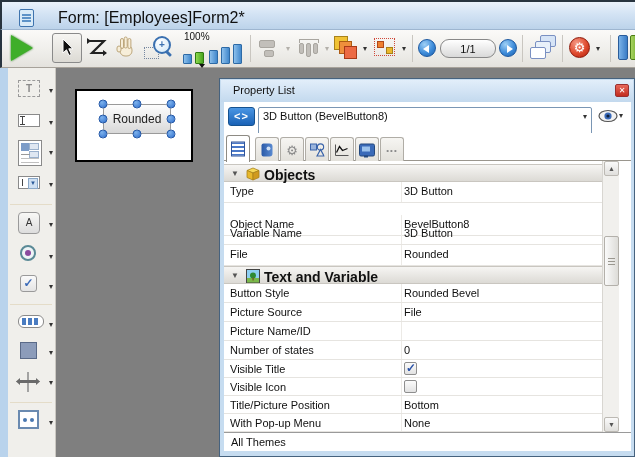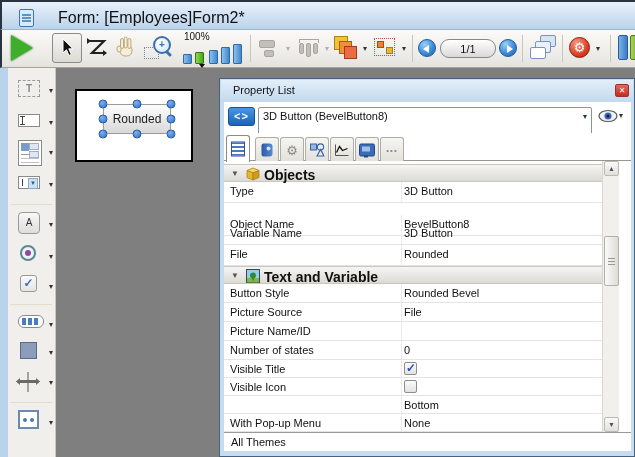--- a/index.html
+++ b/index.html
@@ -508,20 +508,21 @@
           <span class="plabel">Visible Title</span>
           <span class="cb" data-checked="true"></span>
         </div>
         <div class="prow" style="top:217px;height:18px">
           <div class="vline"></div>
           <span class="plabel">Visible Icon</span>
           <span class="cb" data-checked="false"></span>
         </div>
         <div class="prow" style="top:235px;height:18px">
           <div class="vline"></div>
+          <span class="plabel">Title/Picture Position</span>
           <span class="pvalue">Bottom</span>
         </div>
         <div class="prow" style="top:253px;height:18px">
           <div class="vline"></div>
           <span class="plabel">With Pop-up Menu</span>
           <span class="pvalue">None</span>
         </div>
       </div>
 
       <div id="pl-scroll" class="abs">

